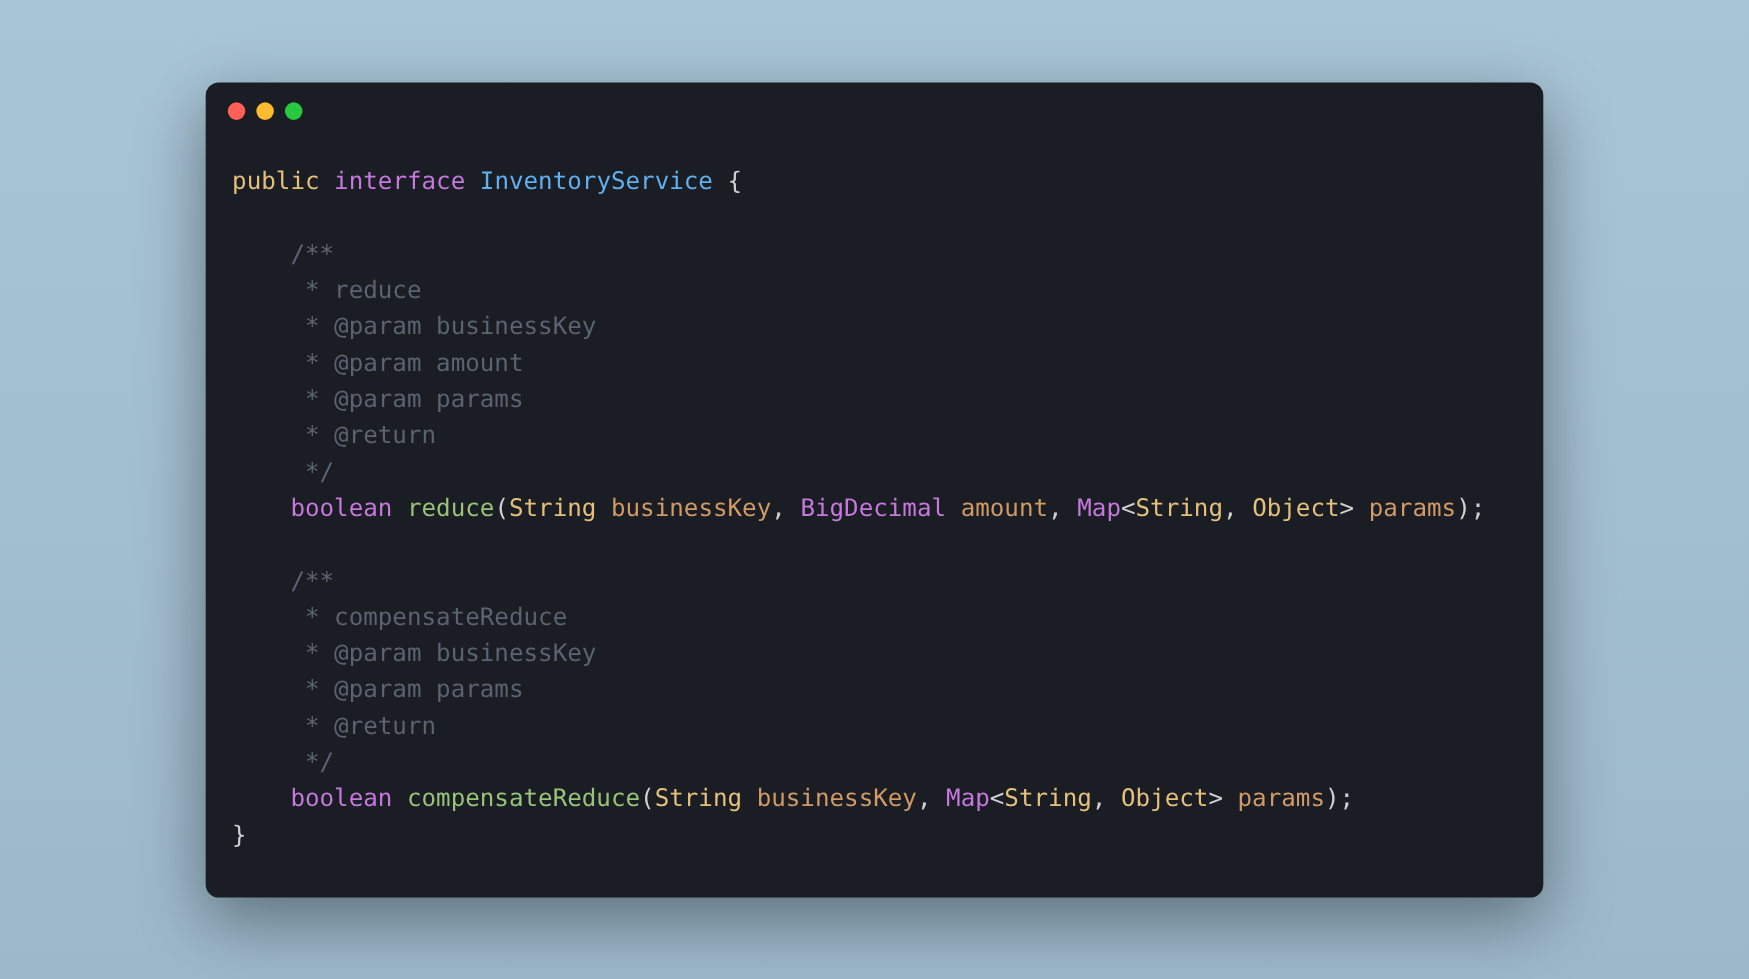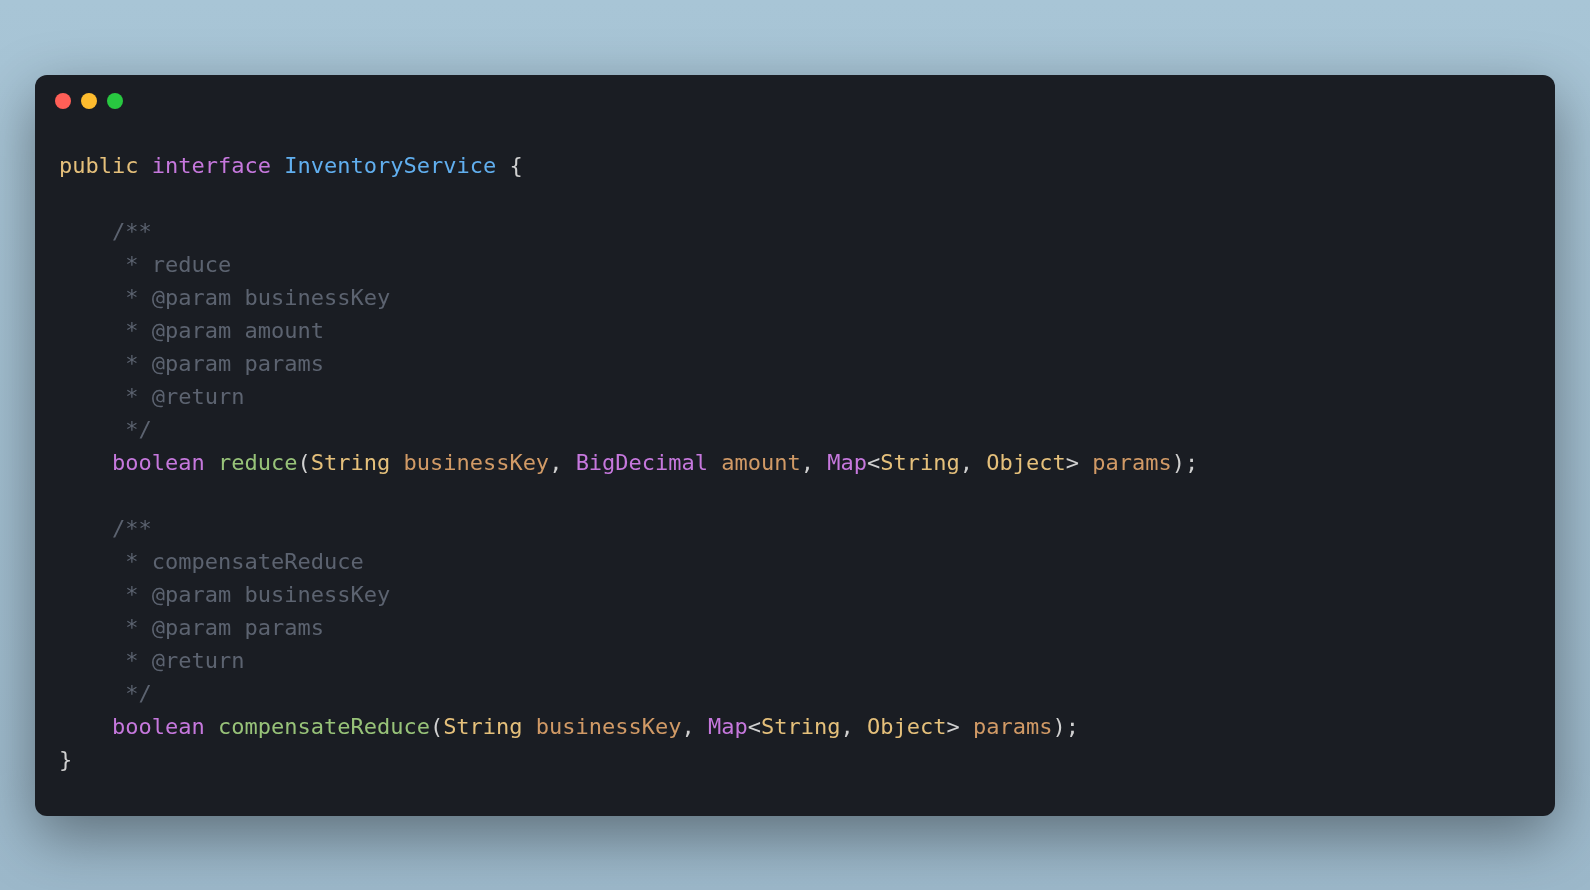--- a/index.html
+++ b/index.html
@@ -12,21 +12,21 @@
       width: 1590px;
       height: 890px;
       display: flex;
       align-items: center;
       justify-content: center;
       font-family: 'Menlo', 'Monaco', 'Consolas', monospace;
     }
     .window {
       background: #1a1d23;
       border-radius: 12px;
-      width: 1520px;
+      width: 1216px;
       box-shadow: 0 20px 60px rgba(0,0,0,0.4);
       overflow: hidden;
     }
     .titlebar {
       padding: 18px 20px 0 20px;
       display: flex;
       gap: 10px;
     }
     .dot {
       width: 16px;

